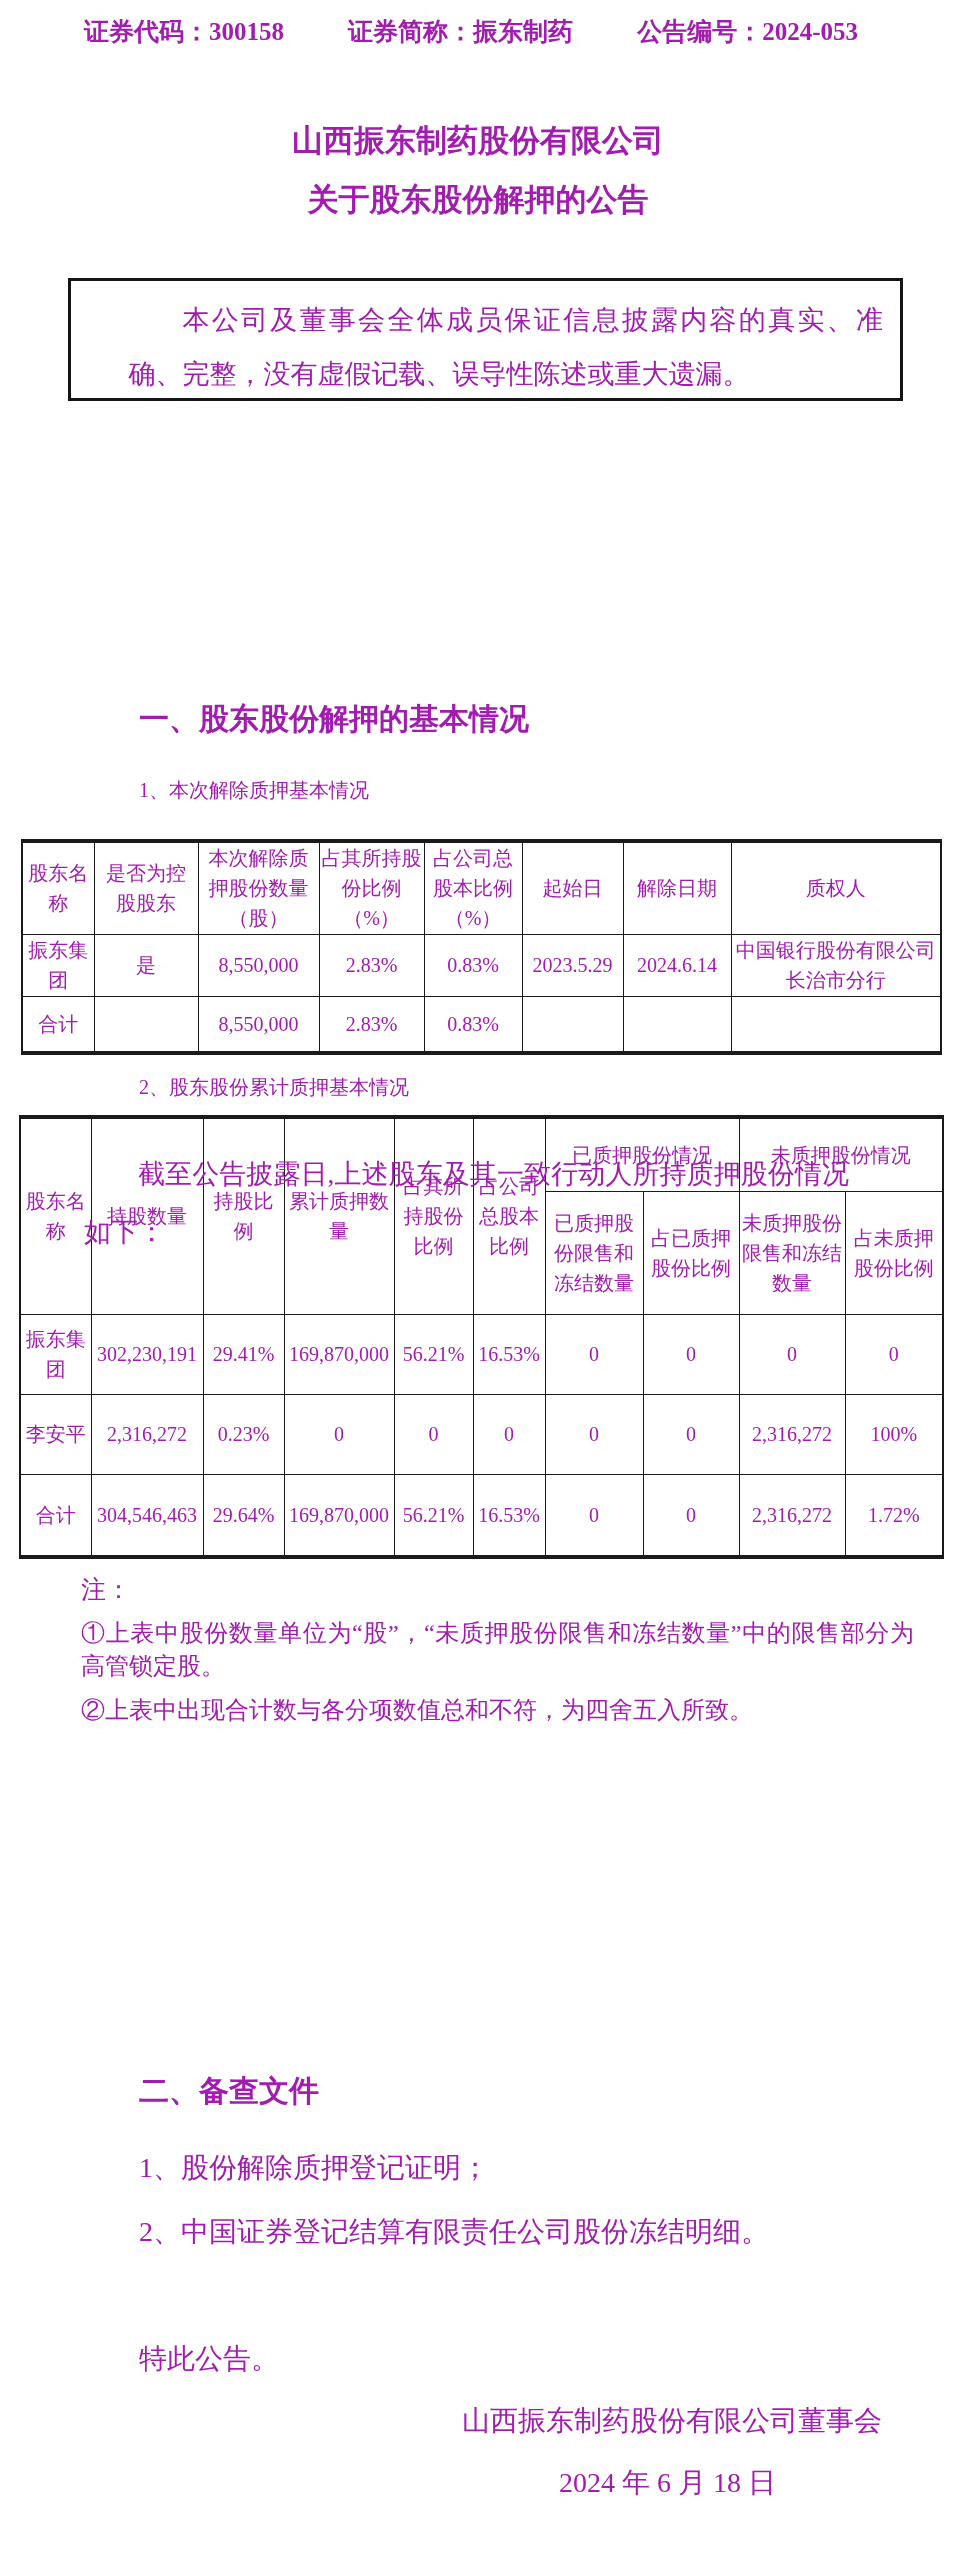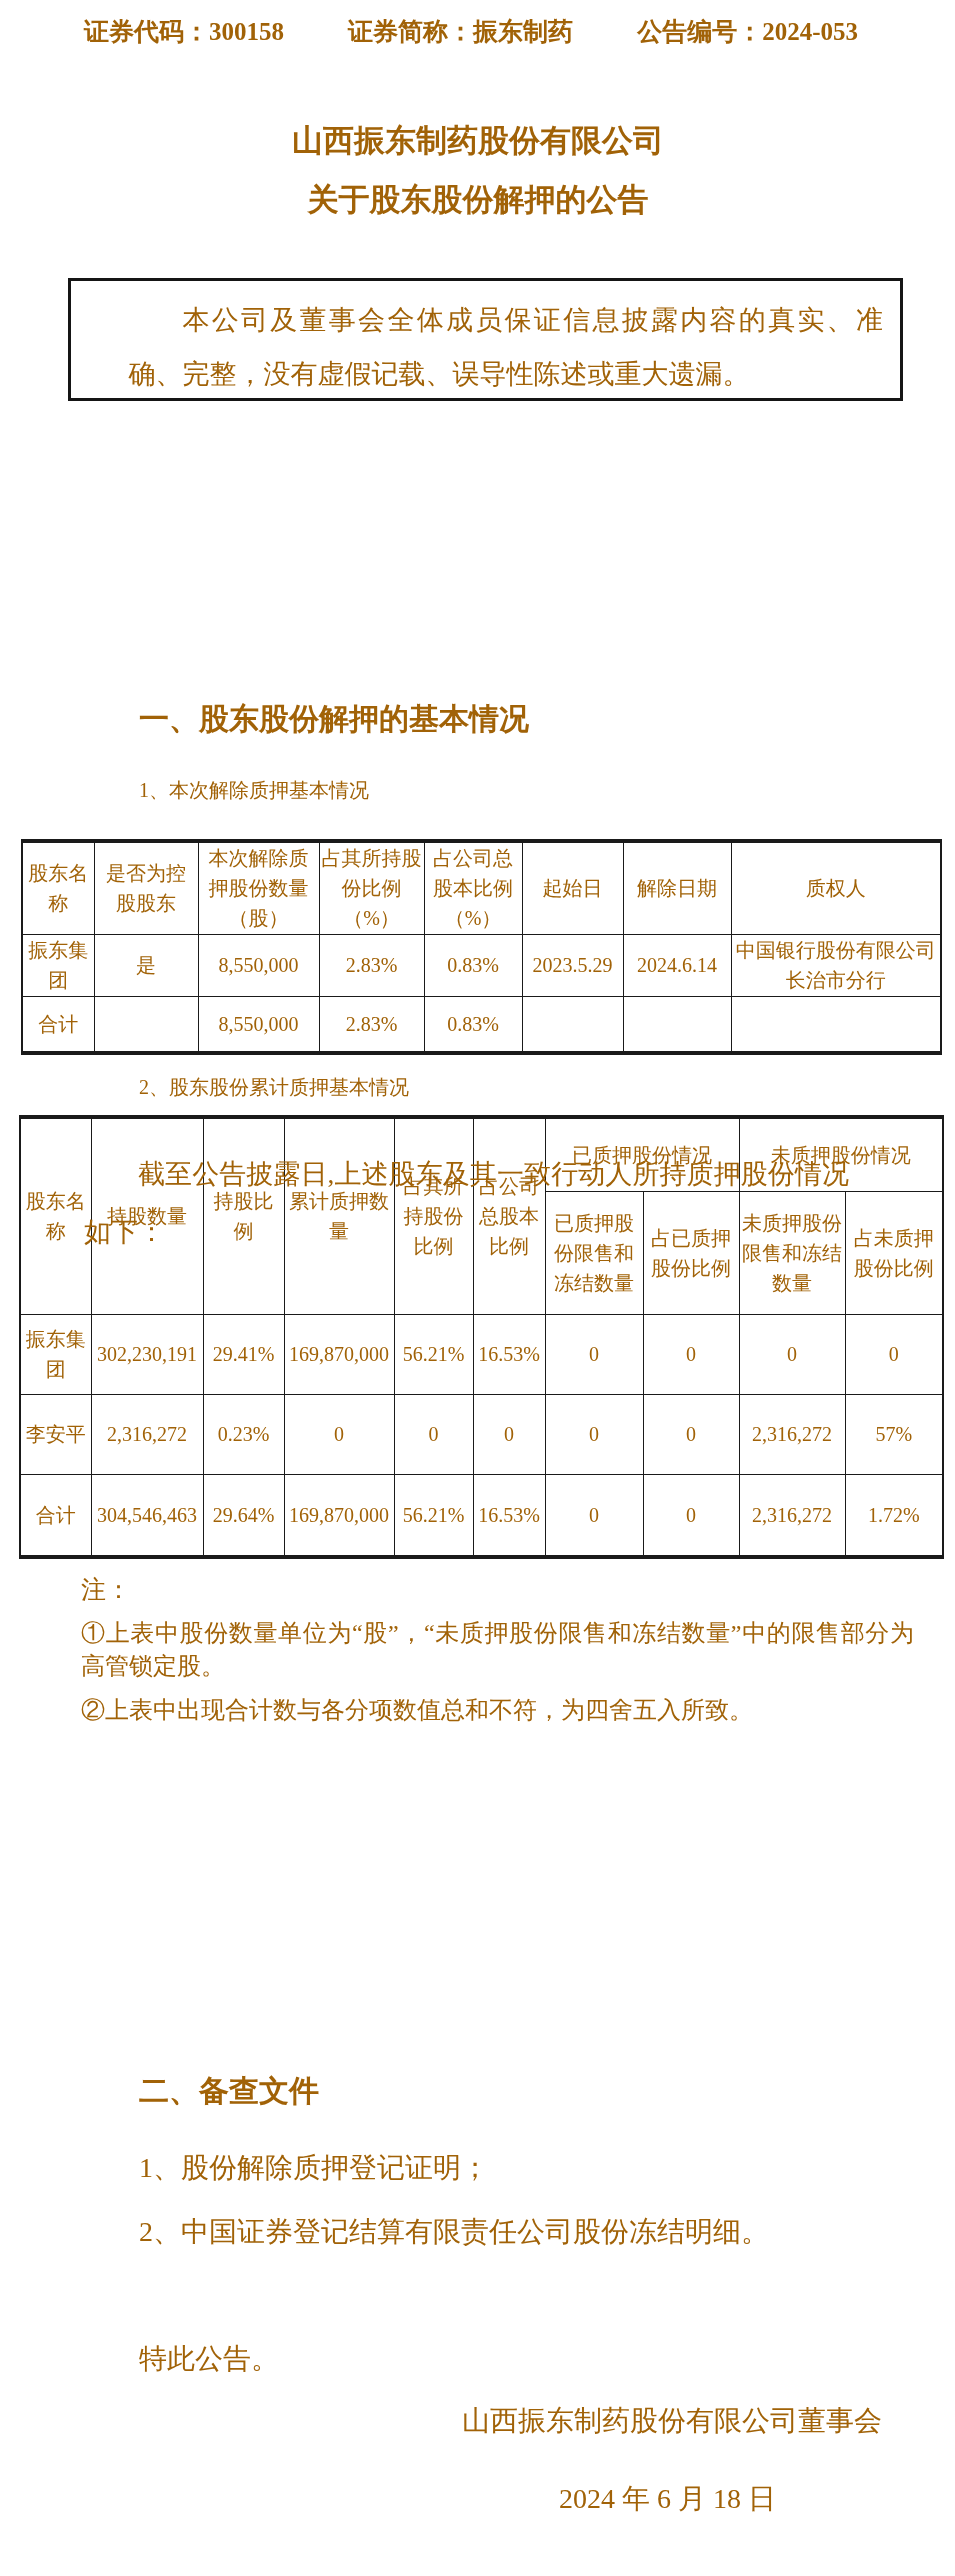--- a/index.html
+++ b/index.html
@@ -1,20 +1,20 @@
 <!DOCTYPE html>
 <html><head>
 <meta charset="utf-8">
 <style>
   html,body{margin:0;padding:0;background:#fff;}
   .page{
     position:relative;
     width:956px;height:2576px;
     background:#ffffff;
-    color:#a16207;
+    color:#a21caf;
     font-family:"Liberation Serif","DejaVu Serif",serif;
     overflow:hidden;
   }
   .abs{position:absolute;}
   
   .meta-row{
     top:15.3px;left:84px;width:774px;
     display:flex;justify-content:space-between;
     font-size:25px;font-weight:bold;white-space:nowrap;
   }
@@ -68,21 +68,21 @@
   .note{font-size:24px;line-height:33px;text-align:justify;}
   .note1{top:1617px;left:81px;width:833px;}
   .note2{top:1694px;left:81px;width:833px;}
   .risk{top:1743px;left:84px;width:824px;line-height:62px;}
   .h-sec2{top:2071px;left:139px;}
   .item{font-size:28px;white-space:nowrap;}
   .item1{top:2149px;left:139px;}
   .item2{top:2213px;left:139px;}
   .closing{top:2340px;left:139px;font-size:28px;}
   .signature{top:2402px;left:0;width:882px;text-align:right;font-size:28px;white-space:nowrap;}
-  .date-line{top:2464px;left:0;width:776px;text-align:right;font-size:28px;white-space:nowrap;margin-top:16px;}
+  .date-line{top:2464px;left:0;width:776px;text-align:right;font-size:28px;white-space:nowrap;}
 </style>
 </head>
 <body>
 
 <div class="page">
 
   <div class="abs meta-row">
     <span>证券代码：300158</span>
     <span>证券简称：振东制药</span>
     <span>公告编号：2024-053</span>
@@ -195,21 +195,21 @@
       <tr class="t2-r">
         <td class="tight">李安平</td>
         <td>2,316,272</td>
         <td>0.23%</td>
         <td>0</td>
         <td>0</td>
         <td>0</td>
         <td>0</td>
         <td>0</td>
         <td>2,316,272</td>
-        <td>57%</td>
+        <td>100%</td>
       </tr>
       <tr class="t2-rt">
         <td>合计</td>
         <td>304,546,463</td>
         <td>29.64%</td>
         <td>169,870,000</td>
         <td>56.21%</td>
         <td>16.53%</td>
         <td>0</td>
         <td>0</td>

